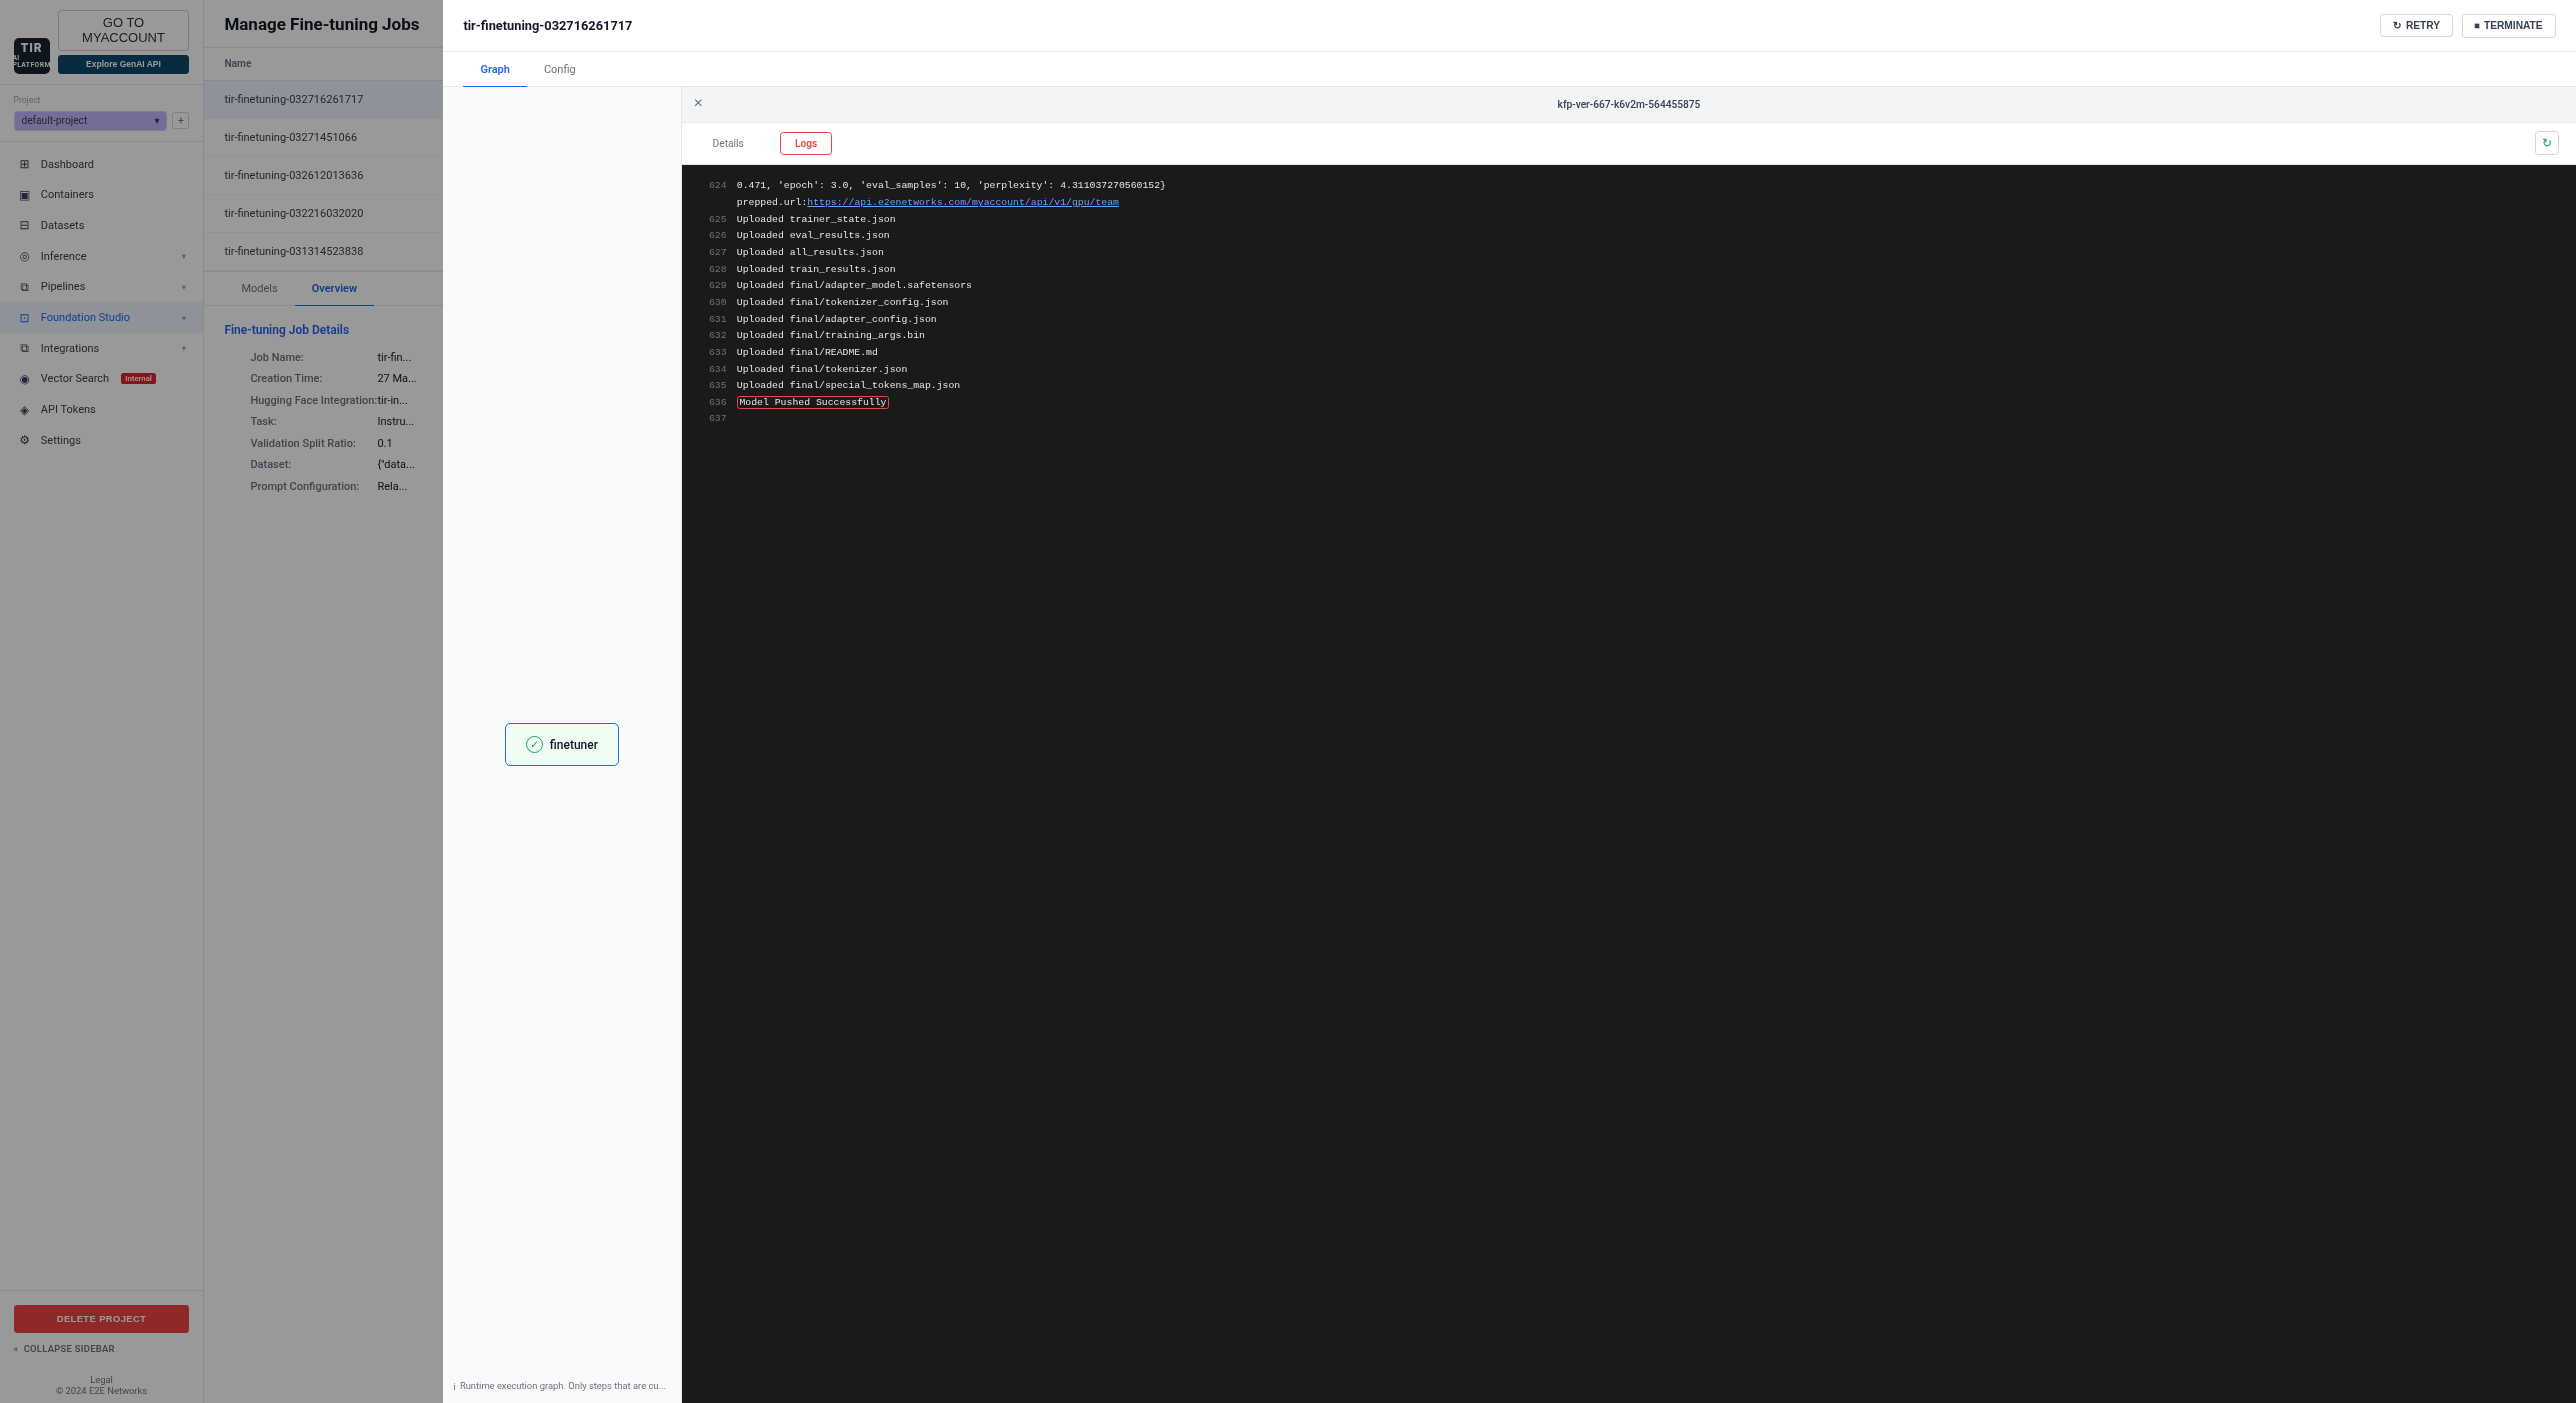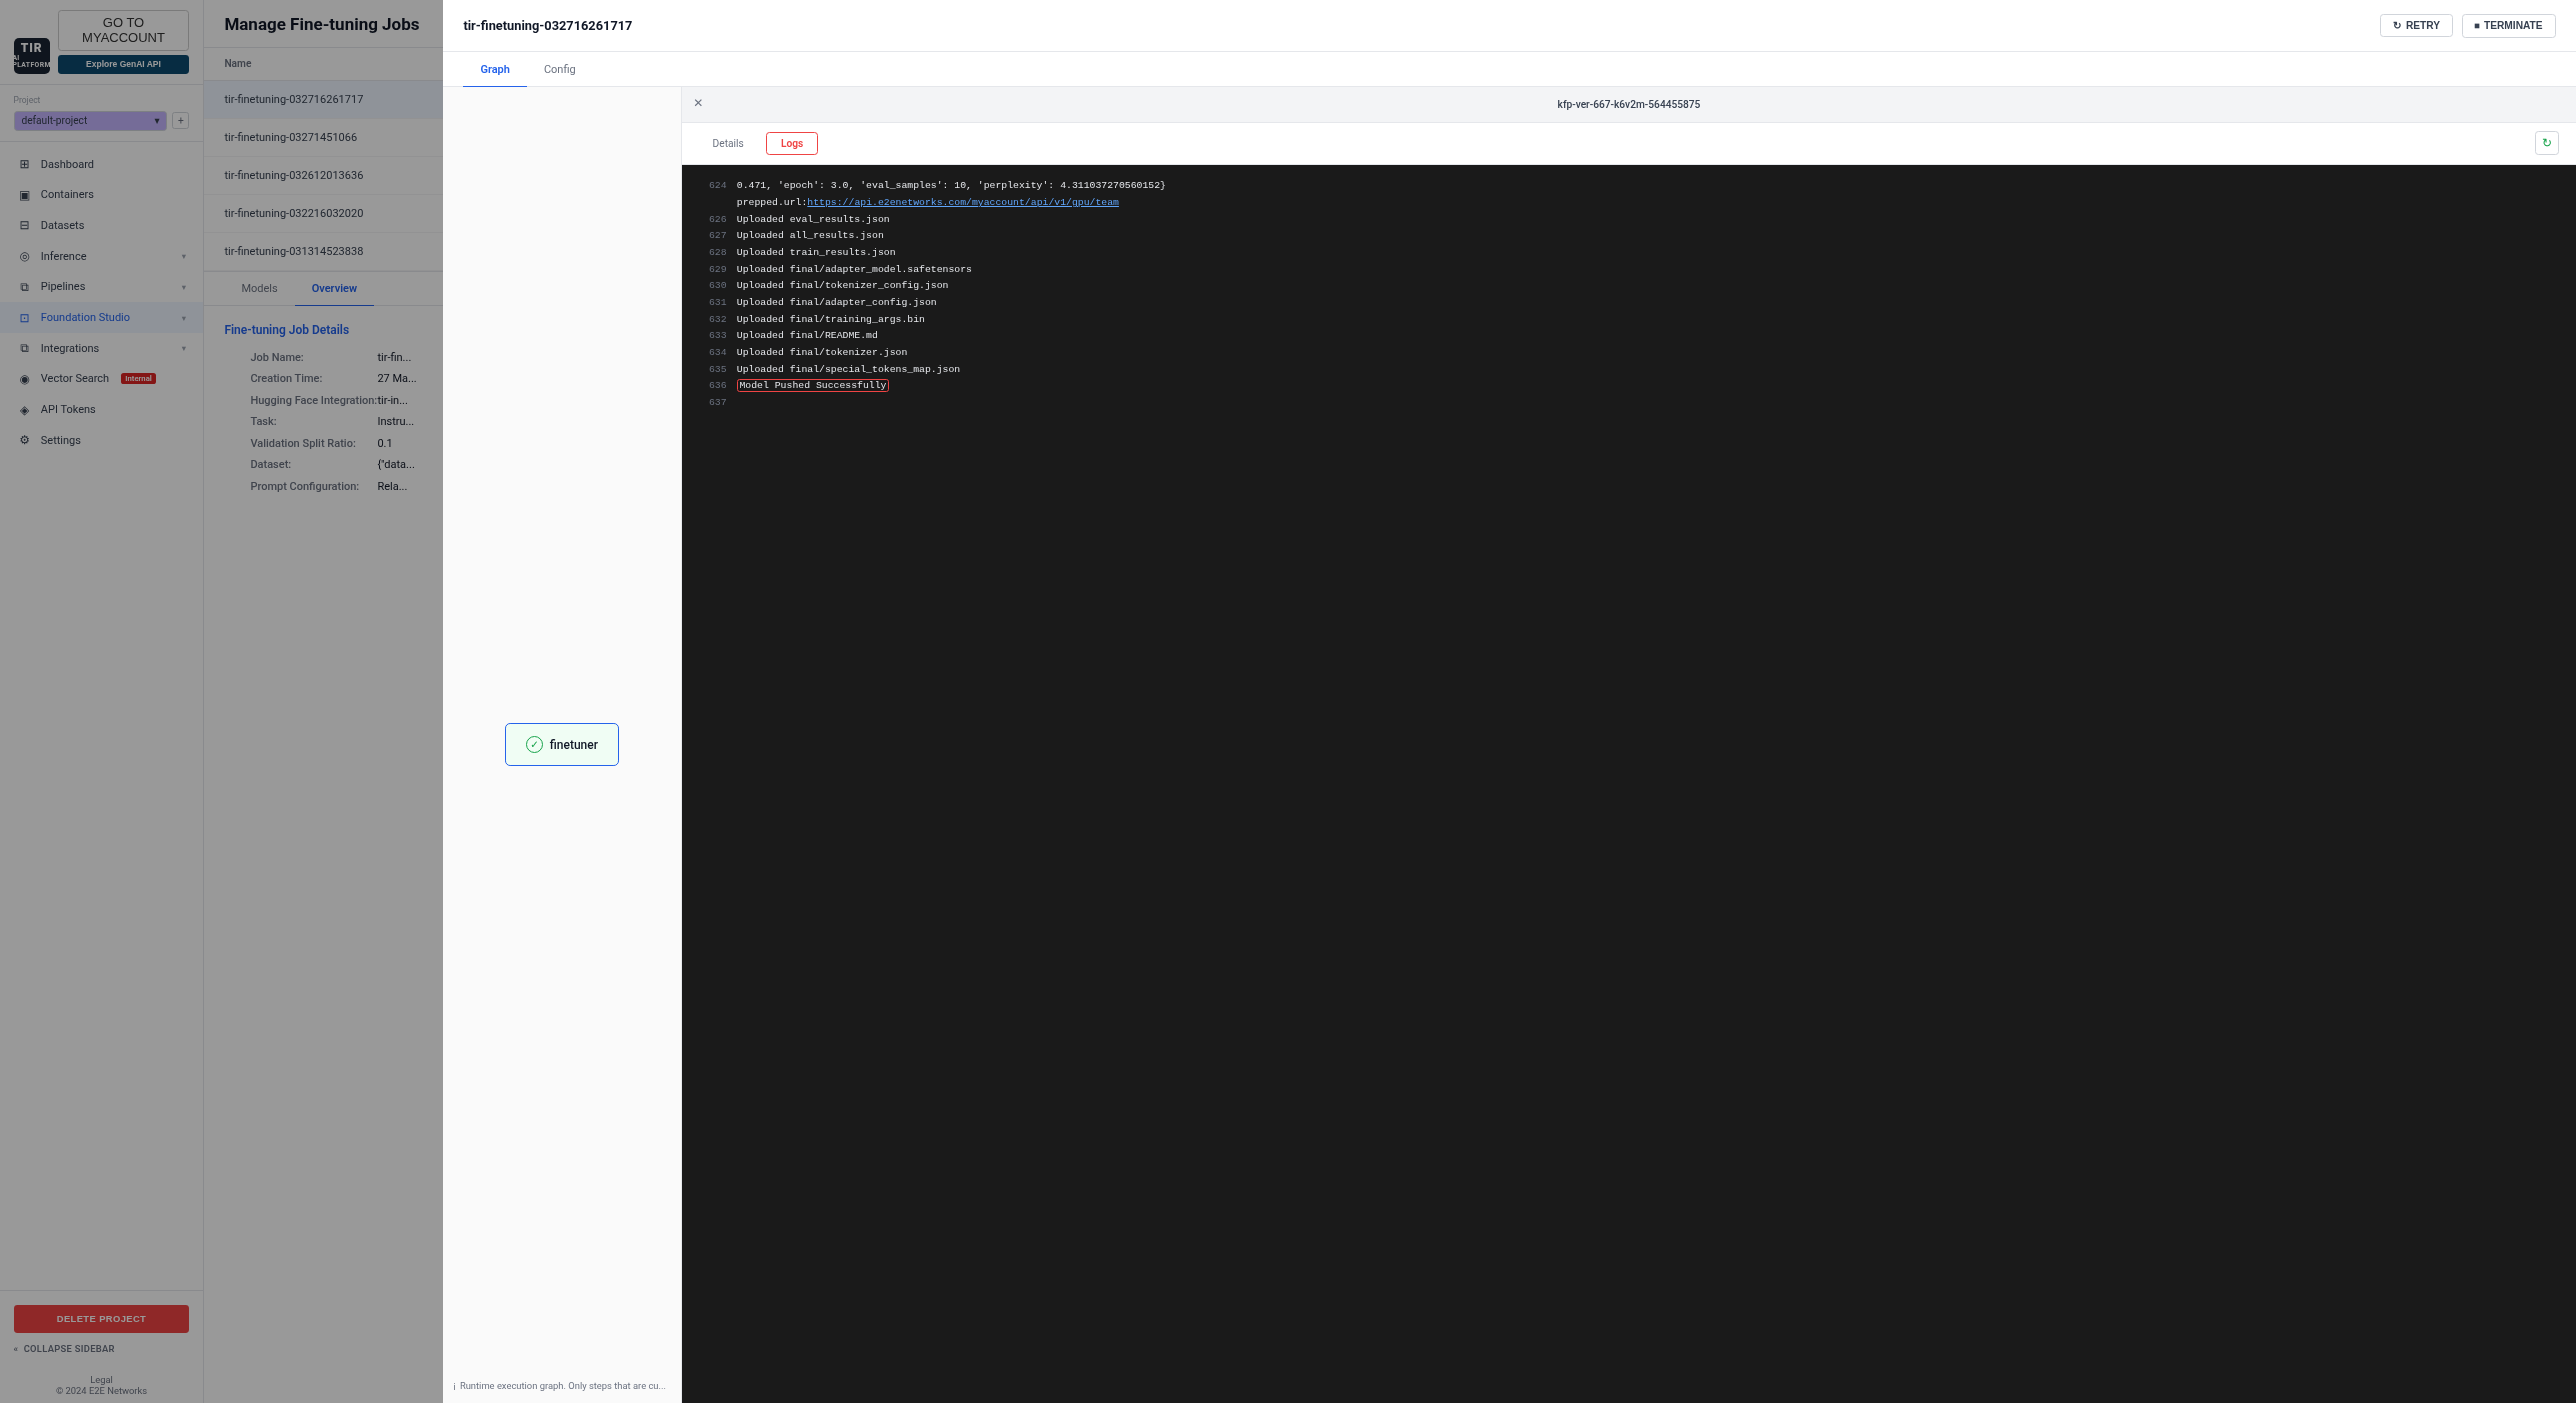--- a/index.html
+++ b/index.html
@@ -460,21 +460,21 @@
       color: #374151;
       text-align: center;
       font-weight: 500;
     }
 
     .right-panel-tabs {
       display: flex;
       align-items: center;
       padding: 8.5px 17px;
       border-bottom: 0.9px solid #e5e7eb;
-      gap: 9px;
+      gap: 23px;
     }
 
     .panel-tab {
       padding: 5.1px 13.6px;
       font-size: 10.2px;
       color: #6b7280;
       cursor: pointer;
       border-radius: 3.4px;
     }
 
@@ -765,20 +765,24 @@
         <div class="logs-terminal" id="logs-terminal">
             <div class="log-line">
               <span class="log-num">624</span>
               <span class="log-text">0.471, 'epoch': 3.0, 'eval_samples': 10, 'perplexity': 4.311037270560152}</span>
             </div>
             <div class="log-line">
               <span class="log-num"></span>
               <span class="log-text">prepped.url:<a href="#">https://api.e2enetworks.com/myaccount/api/v1/gpu/team</a></span>
             </div>
             <div class="log-line">
+              <span class="log-num">625</span>
+              <span class="log-text">Uploaded trainer_state.json</span>
+            </div>
+            <div class="log-line">
               <span class="log-num">626</span>
               <span class="log-text">Uploaded eval_results.json</span>
             </div>
             <div class="log-line">
               <span class="log-num">627</span>
               <span class="log-text">Uploaded all_results.json</span>
             </div>
             <div class="log-line">
               <span class="log-num">628</span>
               <span class="log-text">Uploaded train_results.json</span>

